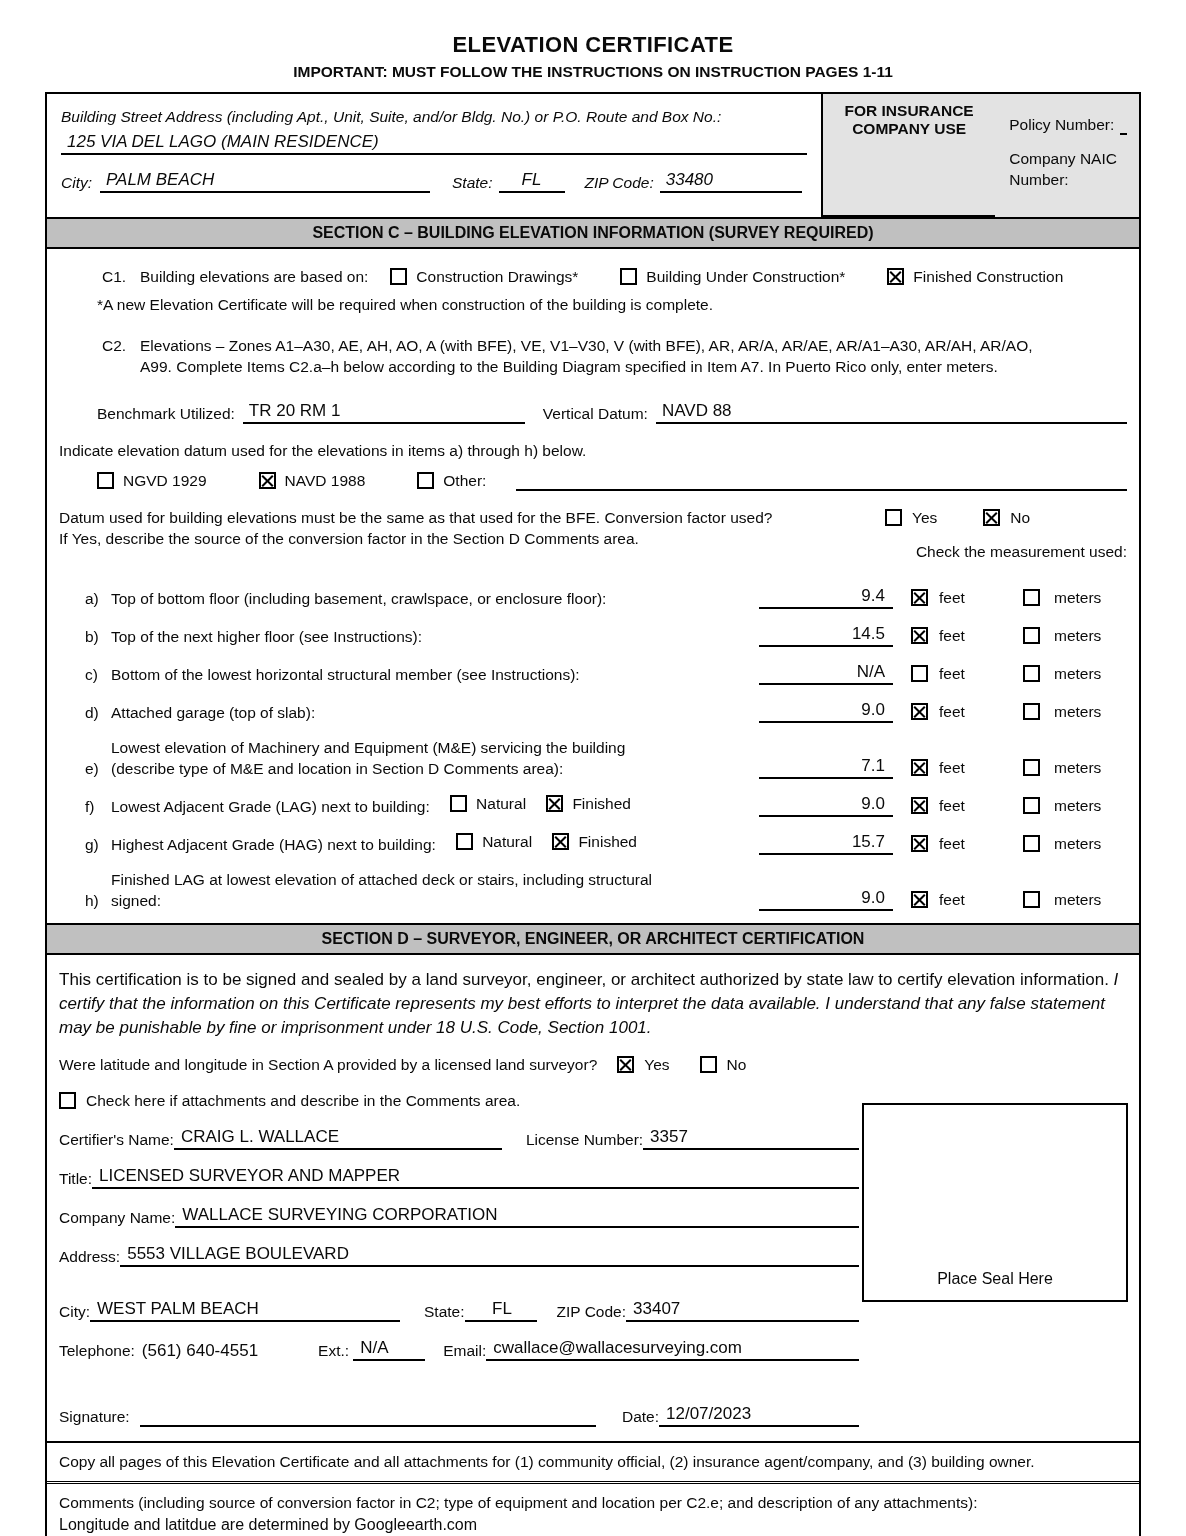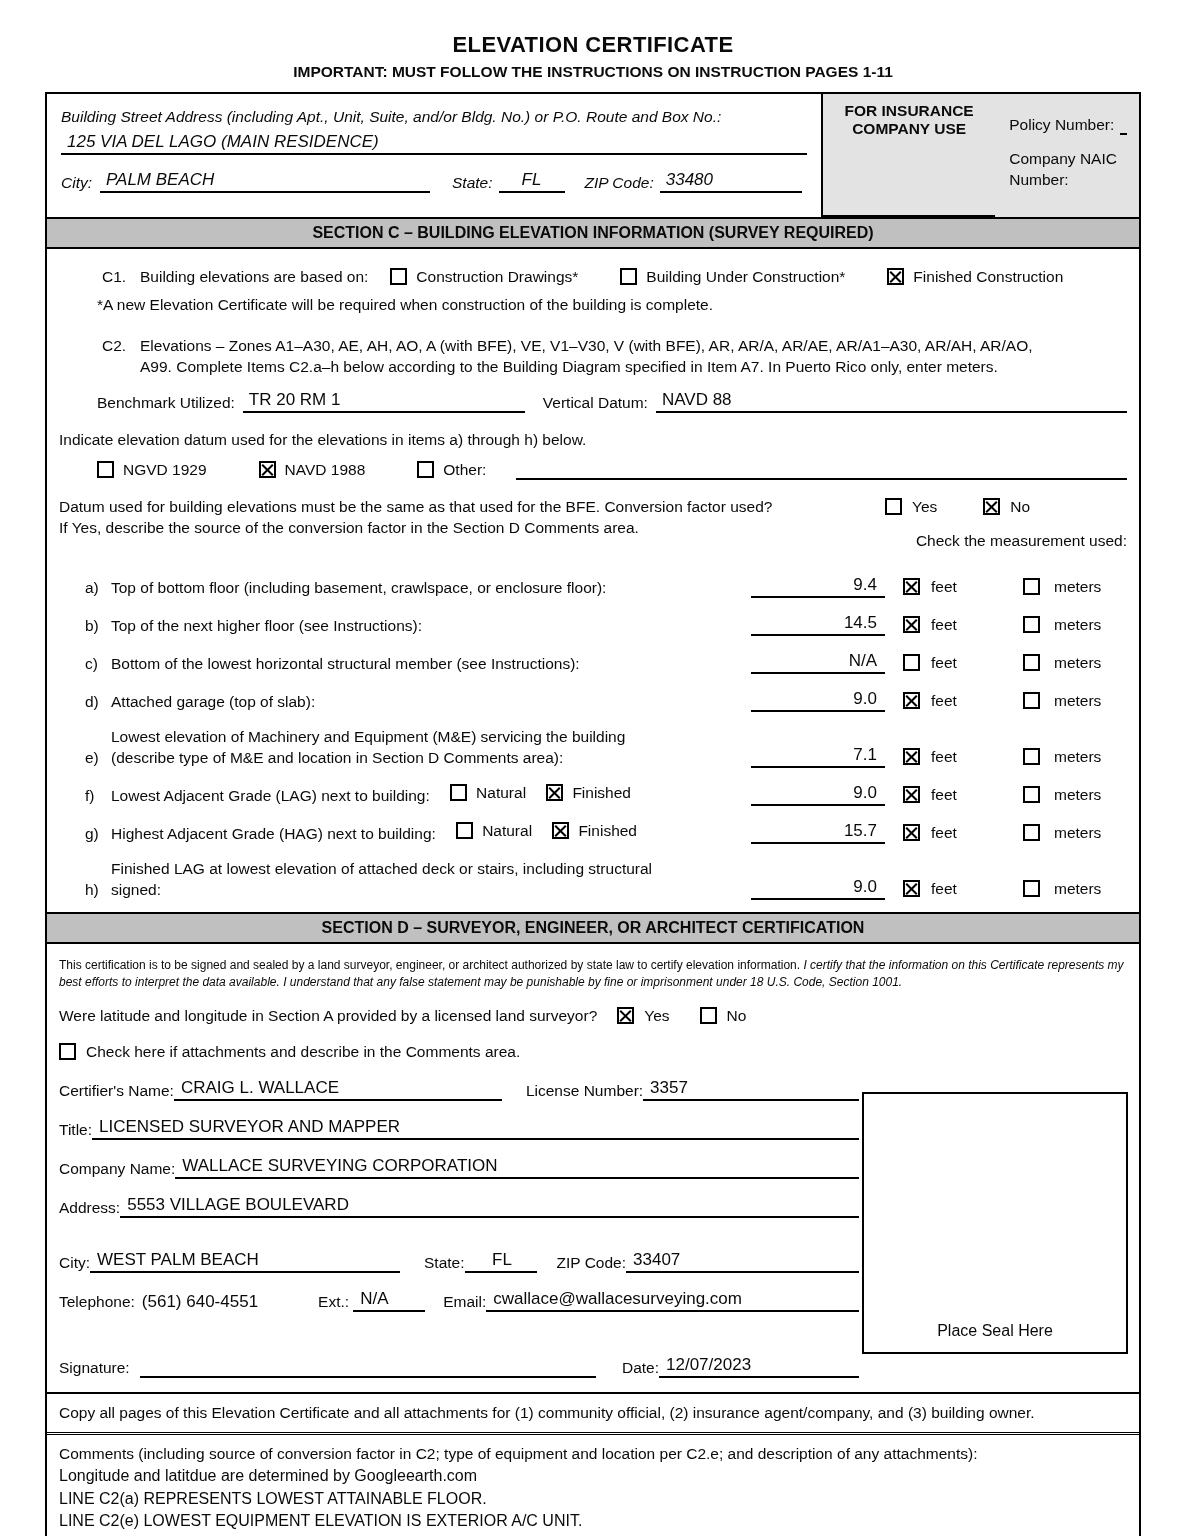--- a/index.html
+++ b/index.html
@@ -72,21 +72,21 @@
 
   
   .cbody { padding: 17px 12px 12px 12px; }
   .line { line-height: 21px; font-size: 15.5px; }
   .c1row { display: flex; align-items: center; }
   .ckey { width: 38px; flex: none; margin-left: 43px; }
   .opt { display: inline-flex; align-items: center; gap: 9px; margin-left: 42px; }
   .opt.first { margin-left: 22px; }
   .note { margin-left: 38px; margin-top: 7px; }
   .c2block { display: flex; margin-top: 20px; }
-  .bmrow { display: flex; align-items: flex-end; margin-left: 38px; margin-top: 12px; justify-content: space-between; }
+  .bmrow { display: flex; align-items: flex-end; margin-left: 38px; margin-top: 23px; justify-content: space-between; }
   .bm-fill { width: 282px; }
   .vd-lbl { margin-left: 18px; white-space: nowrap; }
   .indicate { margin-top: 16px; }
   .datumrow { display: flex; align-items: center; margin-left: 38px; margin-top: 9px; }
   .datumrow .opt { margin-left: 0; margin-right: 26px; }
   .blankline { flex: 1; border-bottom: 2px solid #000; height: 20px; margin-left: 4px; }
 
   .convwrap { position: relative; margin-top: 16px; min-height: 64px; }
   .convtext { width: 852px; }
   .convright { position: absolute; right: 0; top: 0; width: 242px; }
@@ -97,26 +97,26 @@
   
   .crow { display: flex; align-items: flex-end; margin-top: 14px; }
   .rkey { width: 26px; flex: none; margin-left: 26px; }
   .rlabel { flex: 1; }
   .rval {
     width: 134px; flex: none; text-align: right;
     border-bottom: 2px solid #000; padding: 0 8px 1px 4px;
   }
   .unit { display: flex; align-items: center; gap: 11px; flex: none; margin-bottom: 1px; }
   .u-feet { width: 88px; margin-left: 18px; }
-  .u-meters { width: 104px; margin-left: 32px; gap: 14px; }
+  .u-meters { width: 104px; margin-left: 24px; gap: 14px; }
   .nf { display: inline-flex; align-items: center; gap: 9px; margin-left: 16px; }
 
   
   .dbody { padding: 13px 12px 0 12px; position: relative; }
-  .certpara { line-height: 17px; font-size: 12px; }
+  .certpara { line-height: 24px; font-size: 17px; }
   .italic { font-style: italic; }
   .latlong { display: flex; align-items: center; margin-top: 14px; gap: 10px; }
   .latlong .q { margin-right: 10px; }
   .latlong .gap { width: 10px; }
   .attach { display: flex; align-items: center; gap: 10px; margin-top: 15px; }
 
   .fields { width: 800px; margin-top: 15px; }
   .frow { display: flex; align-items: flex-end; margin-top: 15px; }
   .frow .lbl { white-space: nowrap; }
   .fv { border-bottom: 2px solid #000; padding: 0 4px 1px 7px; }
@@ -128,21 +128,21 @@
   .w-zip { flex: 1; }
   .phone-v { padding-left: 7px; }
   .w-ext { width: 72px; margin-left: 38px; }
   .w-email { flex: 1; }
   .sigrow { display: flex; align-items: flex-end; margin-top: 42px; margin-bottom: 14px; width: 800px; }
   .w-sig { flex: 1; height: 21px; }
   .w-date { width: 200px; }
 
   .sealbox {
     position: absolute; top: 148px; right: 11px;
-    width: 266px; height: 262px; border: 2px solid #000;
+    width: 266px; height: 199px; border: 2px solid #000;
     background: #fff;
   }
   .sealtext {
     position: absolute; bottom: 12px; left: 0; right: 0;
     text-align: center; font-size: 16px;
   }
 
   .copyrow { border-top: 2px solid #000; padding: 8px 12px 9px 12px; }
   .commentsrow { border-top: 3px double #000; padding: 8px 12px 13px 12px; }
   .comline { line-height: 22.5px; font-size: 16px; }

